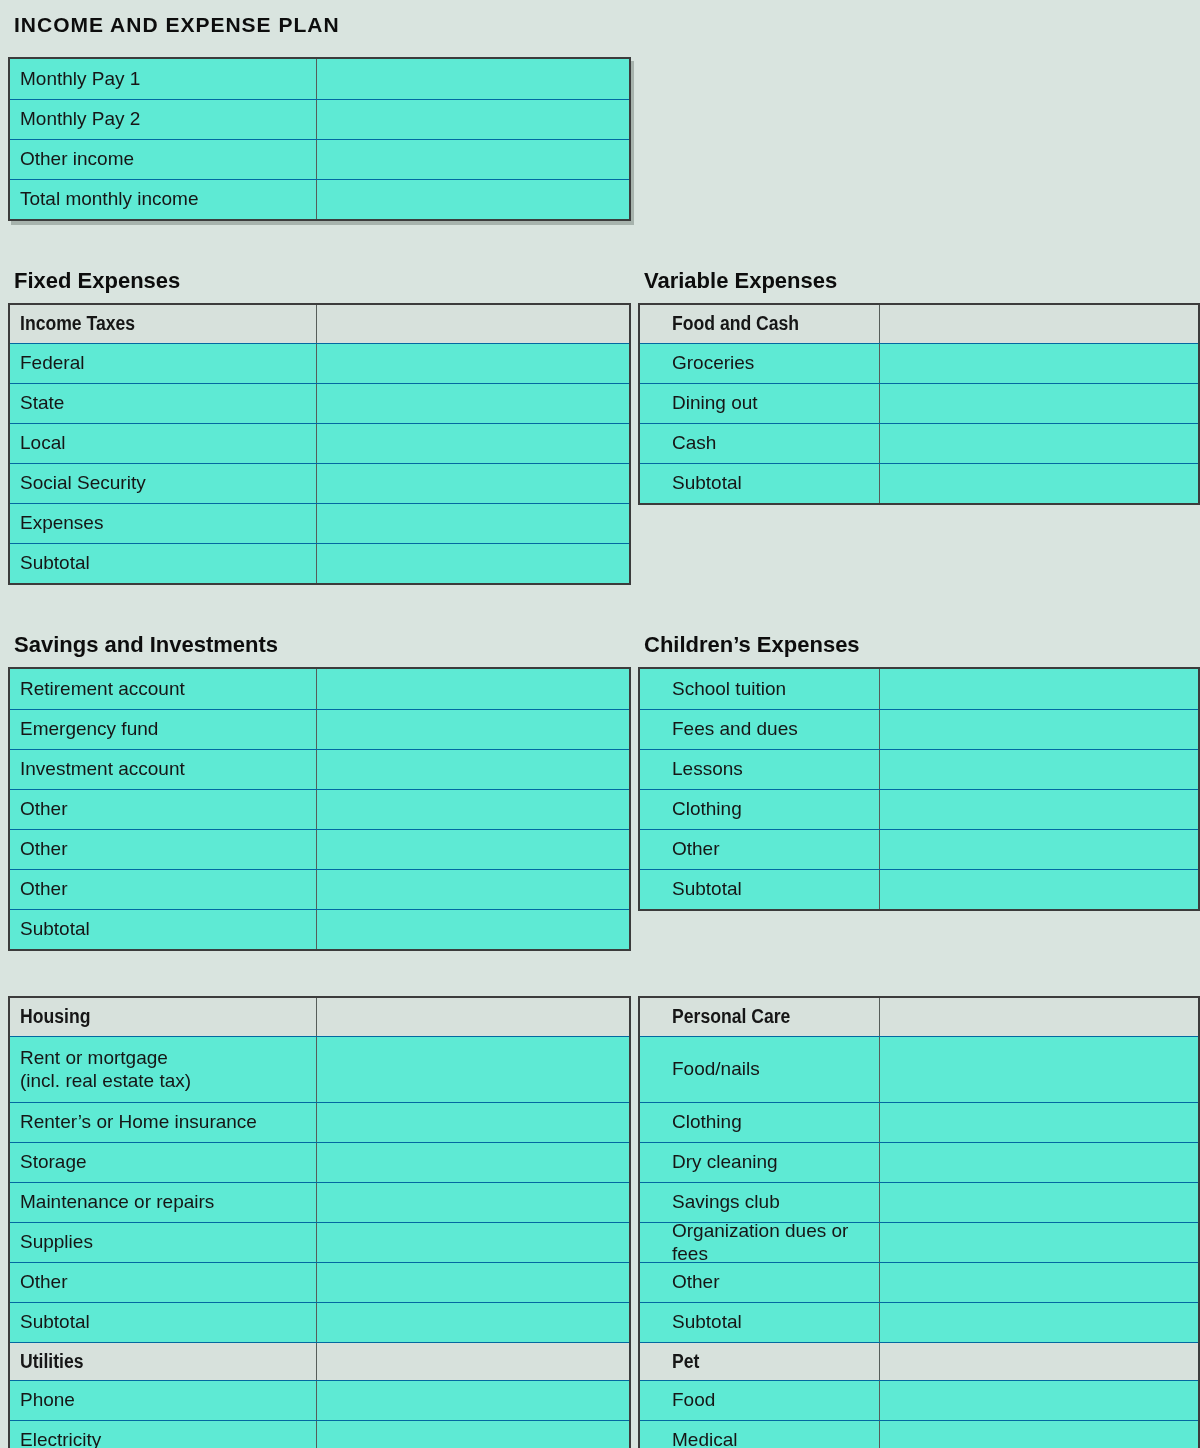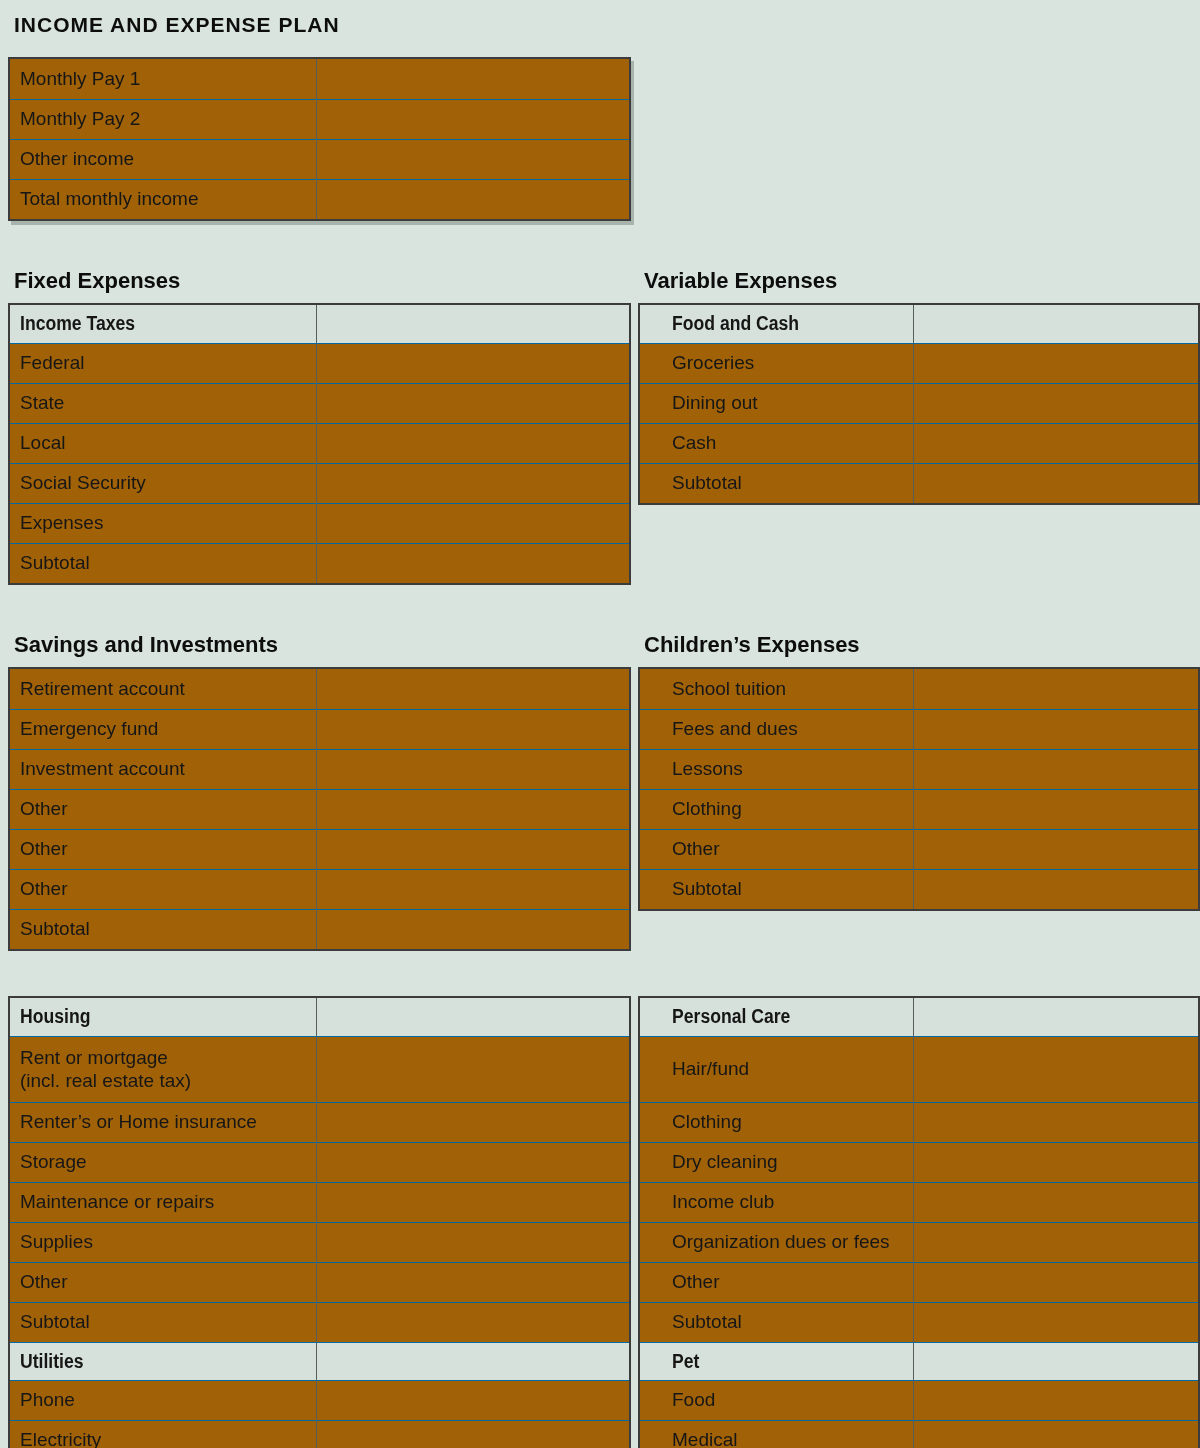--- a/index.html
+++ b/index.html
@@ -12,36 +12,36 @@
   }
   .page { position: absolute; inset: 0; padding: 13px 0 0 8px; }
 
   .title {
     font-size: 21px; font-weight: bold; letter-spacing: 1px;
     margin: 0 0 20px 6px; color: #0d0d0d;
   }
 
   .table {
     border: 2px solid #3c3c3c;
-    background: #a16207;
+    background: #5eead4;
   }
   .table.income {
     width: 623px;
     box-shadow: 3px 4px 0 rgba(125,138,132,0.55);
   }
   .row { display: flex; height: 40px; border-top: 1px solid #0369a1; }
   .row:first-child { border-top: none; }
   .row.tall { height: 66px; }
   .row.header { height: 38px; background: #d7e1dc; }
   .cell { display: flex; flex-direction: column; justify-content: center; }
   .cell.label {
     width: 307px; border-right: 1px solid #565d5a;
     padding: 0 10px; font-size: 19px; line-height: 1.18;
   }
-  .table.rcol .cell.label { width: 274px; padding-left: 32px; }
+  .table.rcol .cell.label { width: 240px; padding-left: 32px; }
   .cell.value { flex: 1; font-size: 19px; padding: 0 8px; }
   .row.header .cell.label { font-weight: bold; font-size: 20px; }
   .row.header .cell.label > div {
     transform: scaleX(0.88); transform-origin: left center; white-space: nowrap;
   }
 
   .grid {
     display: grid;
     grid-template-columns: 623px 562px;
     column-gap: 7px;
@@ -326,39 +326,39 @@
       </div>
     <div class="table rcol band3">
         <div class="row header">
           <div class="cell label">
             <div>Personal Care</div>
           </div>
           <div class="cell value"></div>
         </div>
         <div class="row tall">
           <div class="cell label">
-            <div>Hair/fund</div>
+            <div>Food/nails</div>
           </div>
           <div class="cell value"></div>
         </div>
         <div class="row">
           <div class="cell label">
             <div>Clothing</div>
           </div>
           <div class="cell value"></div>
         </div>
         <div class="row">
           <div class="cell label">
             <div>Dry cleaning</div>
           </div>
           <div class="cell value"></div>
         </div>
         <div class="row">
           <div class="cell label">
-            <div>Income club</div>
+            <div>Savings club</div>
           </div>
           <div class="cell value"></div>
         </div>
         <div class="row">
           <div class="cell label">
             <div>Organization dues or fees</div>
           </div>
           <div class="cell value"></div>
         </div>
         <div class="row">

